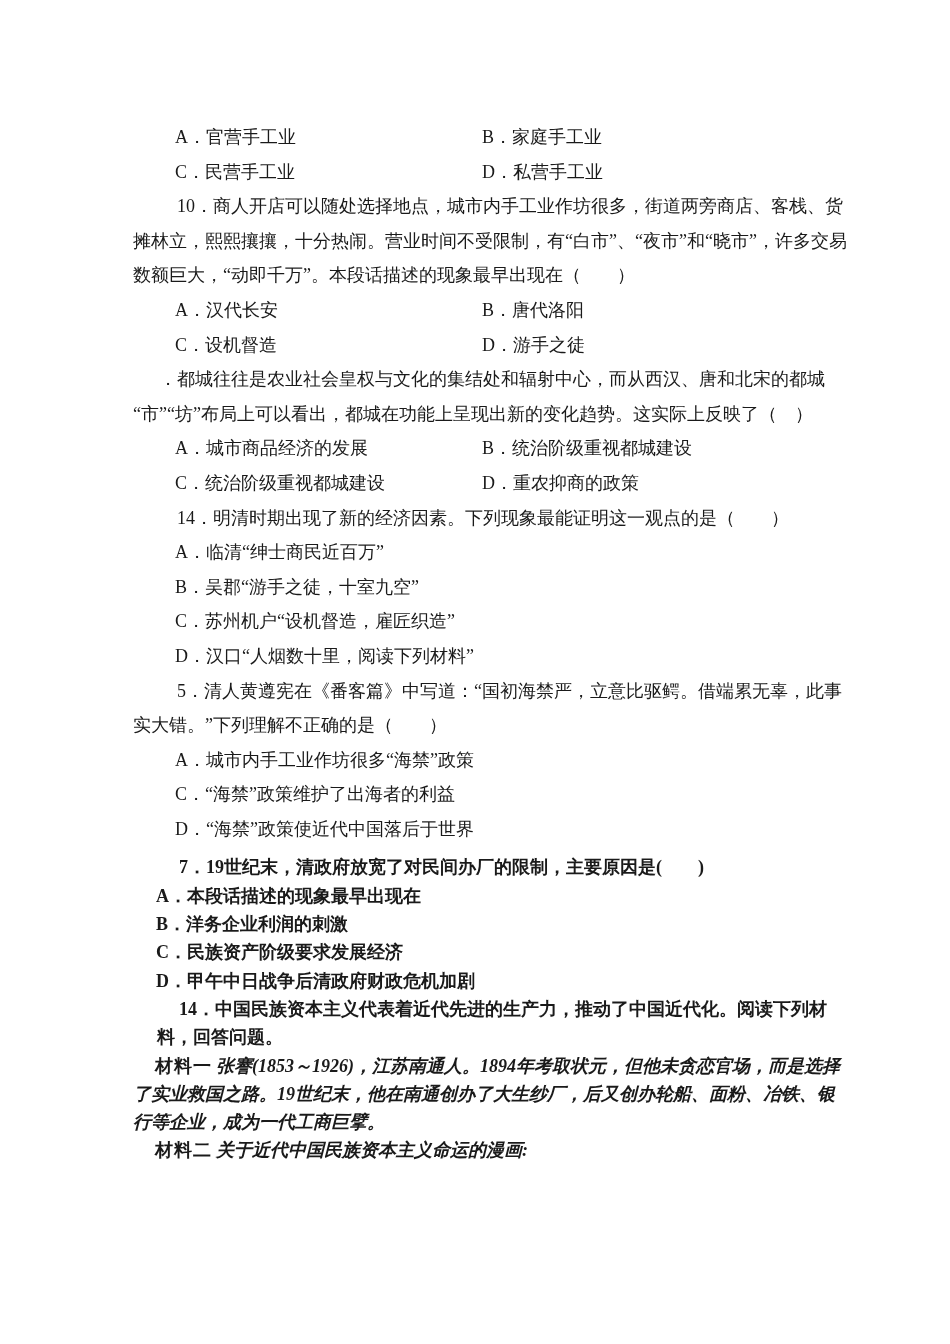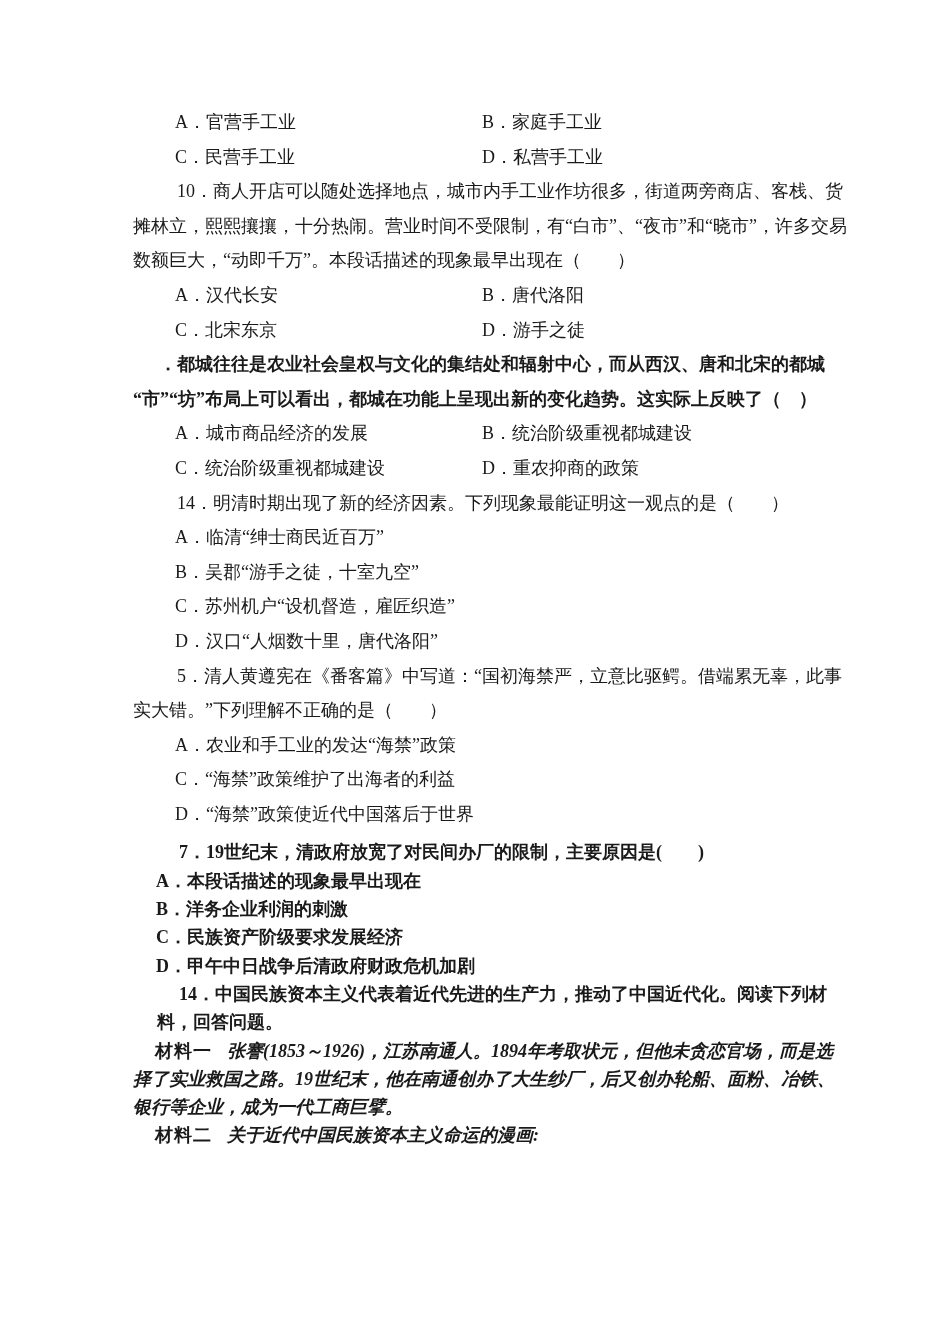--- a/index.html
+++ b/index.html
@@ -8,79 +8,79 @@
     position:relative;
     width:950px;
     height:1344px;
     background:#ffffff;
     overflow:hidden;
     font-family:"Liberation Serif","DejaVu Serif",serif;
   }
   .doc {
     position:absolute;
     left:133px;
-    top:105px;
+    top:120px;
     width:715px;
     color:#1a1a1a;
   }
   .doc p { margin:0; padding:0; }
 
   
   .s1 {
     font-size:18px;
     line-height:34.6px;
     font-weight:400;
   }
   .s1 .stem   { text-indent:44px; }
-  .s1 .stem-dot { text-indent:26px;font-weight:bold; }   
+  .s1 .stem-dot { text-indent:26px; }   
   .s1 .row2   { padding-left:42px; white-space:nowrap; }
   .s1 .row2 .oa { display:inline-block; width:307px; }
   .s1 .opt1  { padding-left:42px; }
 
   
   .s2 {
     margin-top:7px;
     font-size:18px;
     line-height:28.3px;
     font-weight:700;
   }
   .s2 .stem2 { text-indent:22px;margin-left:24px; }
   .s2 .opt2  { padding-left:23px; }
 
   
   .s2 .mat   { text-indent:22px; font-style:italic; }
-  .s2 .mlab  { font-style:normal; margin-right:15px; letter-spacing:1px; }
+  .s2 .mlab  { font-style:normal; margin-right:4px; letter-spacing:1px; }
 </style>
 </head>
 <body>
 
 <div class="page">
   <div class="doc">
 
     <div class="s1">
 
       <p class="row2"><span class="oa">A．官营手工业</span><span class="ob">B．家庭手工业</span></p>
       <p class="row2"><span class="oa">C．民营手工业</span><span class="ob">D．私营手工业</span></p>
 
       <p class="stem">10．商人开店可以随处选择地点，城市内手工业作坊很多，街道两旁商店、客栈、货摊林立，熙熙攘攘，十分热闹。营业时间不受限制，有“白市”、“夜市”和“晓市”，许多交易数额巨大，“动即千万”。本段话描述的现象最早出现在（　　）</p>
       <p class="row2"><span class="oa">A．汉代长安</span><span class="ob">B．唐代洛阳</span></p>
-      <p class="row2"><span class="oa">C．北宋东京</span><span class="ob">D．游手之徒</span></p>
+      <p class="row2"><span class="oa">C．设机督造</span><span class="ob">D．游手之徒</span></p>
 
       <p class="stem stem-dot">．都城往往是农业社会皇权与文化的集结处和辐射中心，而从西汉、唐和北宋的都城“市”“坊”布局上可以看出，都城在功能上呈现出新的变化趋势。这实际上反映了（　）</p>
       <p class="row2"><span class="oa">A．城市商品经济的发展</span><span class="ob">B．统治阶级重视都城建设</span></p>
       <p class="row2"><span class="oa">C．统治阶级重视都城建设</span><span class="ob">D．重农抑商的政策</span></p>
 
       <p class="stem">14．明清时期出现了新的经济因素。下列现象最能证明这一观点的是（　　）</p>
       <p class="opt1">A．临清“绅士商民近百万”</p>
       <p class="opt1">B．吴郡“游手之徒，十室九空”</p>
       <p class="opt1">C．苏州机户“设机督造，雇匠织造”</p>
-      <p class="opt1">D．汉口“人烟数十里，唐代洛阳”</p>
+      <p class="opt1">D．汉口“人烟数十里，阅读下列材料”</p>
 
       <p class="stem">5．清人黄遵宪在《番客篇》中写道：“国初海禁严，立意比驱鳄。借端累无辜，此事实大错。”下列理解不正确的是（　　）</p>
-      <p class="opt1">A．农业和手工业的发达“海禁”政策</p>
+      <p class="opt1">A．城市内手工业作坊很多“海禁”政策</p>
       <p class="opt1">C．“海禁”政策维护了出海者的利益</p>
       <p class="opt1">D．“海禁”政策使近代中国落后于世界</p>
     </div>
 
     <div class="s2">
 
       <p class="stem2">7．19世纪末，清政府放宽了对民间办厂的限制，主要原因是(　　)</p>
       <p class="opt2">A．本段话描述的现象最早出现在</p>
       <p class="opt2">B．洋务企业利润的刺激</p>
       <p class="opt2">C．民族资产阶级要求发展经济</p>

